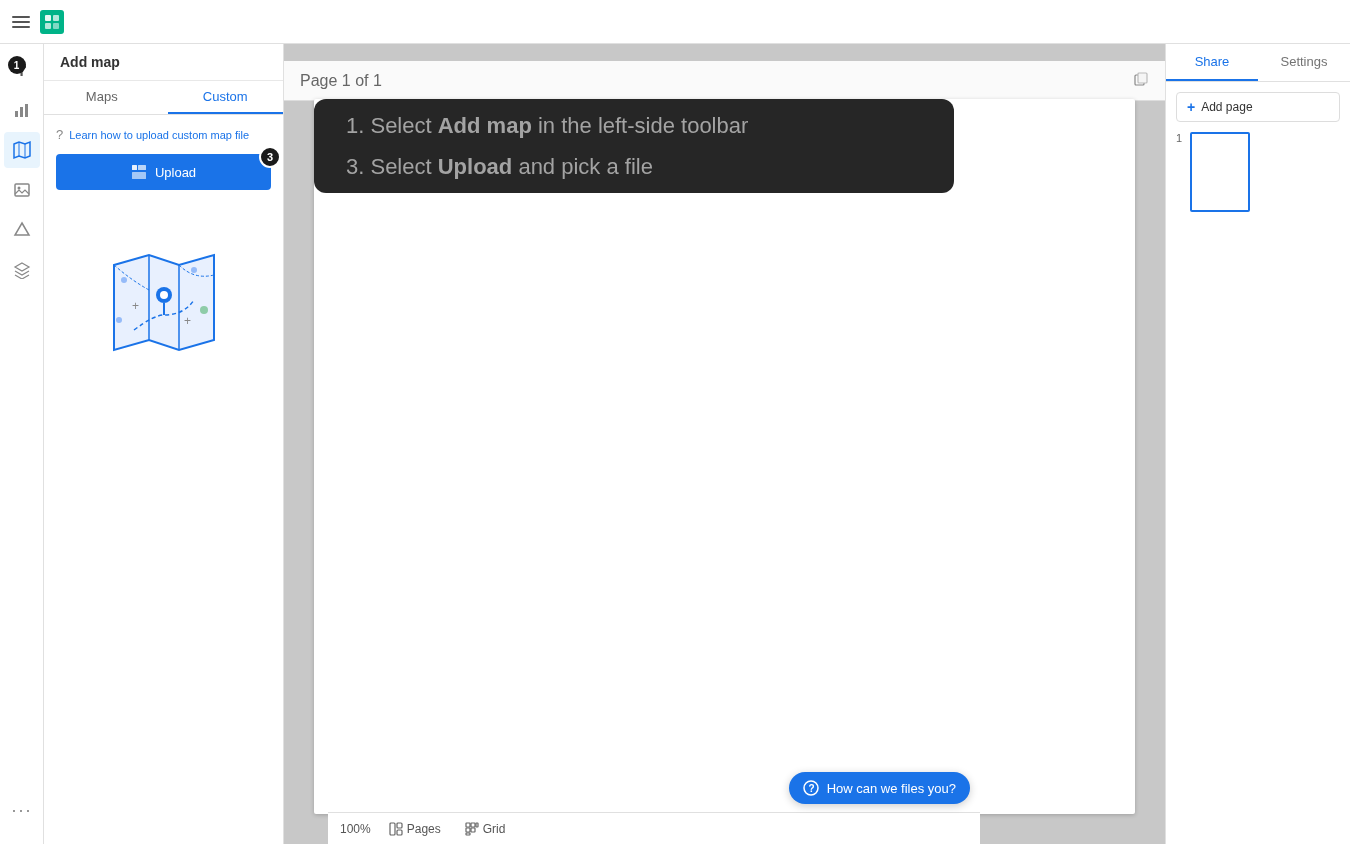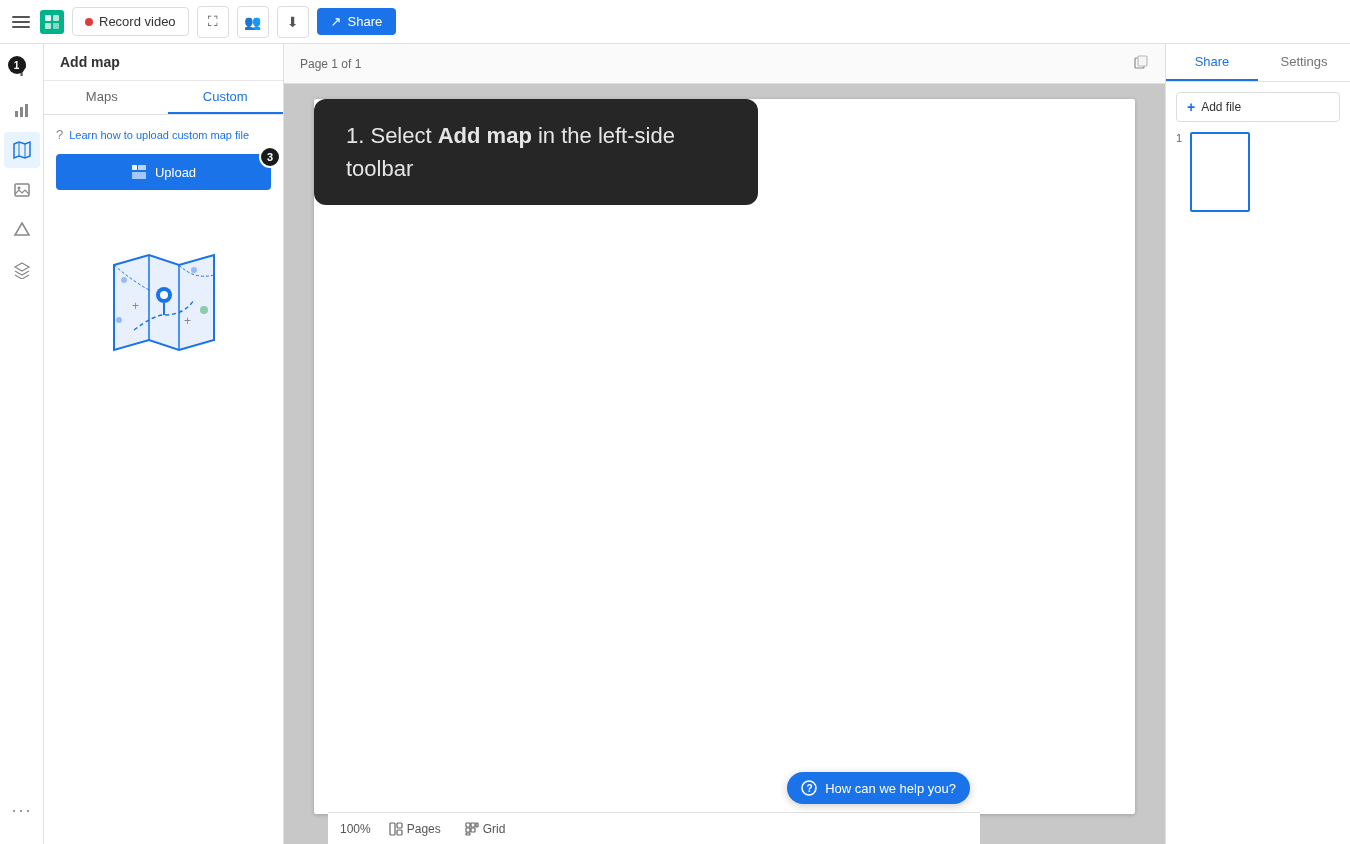--- a/index.html
+++ b/index.html
@@ -110,39 +110,39 @@
     }
 
     
     .canvas-area {
       flex: 1;
       background: #c8c8c8;
       position: relative;
       overflow: hidden;
     }
     .canvas-toolbar {
-      position: absolute; top: 0; left: 0; right: 0;
+      position: absolute; top: 17px; left: 0; right: 0;
       height: 40px;
       background: rgba(255,255,255,0.9);
       border-bottom: 1px solid #ddd;
       display: flex; align-items: center; padding: 0 16px;
-      font-size: 12px; color: #666; gap: 8px;
+      font-size: 16px; color: #666; gap: 8px;
     }
     .canvas-page { background: #fff; position: absolute; top: 55px; left: 30px; right: 30px; bottom: 30px; border-radius: 2px; box-shadow: 0 1px 4px rgba(0,0,0,0.2); }
 
     
     .instruction-overlay {
       position: absolute;
       top: 55px;
       left: 30px;
-      width: 444px;
+      width: 640px;
       background: rgba(20,20,20,0.92);
       border-radius: 12px;
-      padding: 20px 32px;
-      color: #e5e5e5;
+      padding: 10px 32px;
+      color: #a3a3a3;
       z-index: 50;
     }
     .instruction-overlay p {
       font-size: 22px;
       line-height: 1.5;
       margin-bottom: 8px;
     }
     .instruction-overlay p:last-child { margin-bottom: 0; }
     .instruction-overlay .bold { font-weight: 800; }
 
@@ -217,33 +217,20 @@
       <span></span>
   </div>
   <div class="topbar-logo">
     <svg viewBox="0 0 16 16" fill="none">
       <rect x="1" y="1" width="6" height="6" rx="1" fill="white" opacity="0.9"></rect>
       <rect x="9" y="1" width="6" height="6" rx="1" fill="white" opacity="0.7"></rect>
       <rect x="1" y="9" width="6" height="6" rx="1" fill="white" opacity="0.7"></rect>
       <rect x="9" y="9" width="6" height="6" rx="1" fill="white" opacity="0.5"></rect>
     </svg>
   </div>
-  <div class="topbar-actions">
-    <button class="btn-record">
-      <span class="rec-dot"></span>
-      <span>Record video</span>
-    </button>
-    <div class="btn-icon">⛶</div>
-    <div class="btn-icon">👥</div>
-    <div class="btn-icon">⬇</div>
-    <button class="btn-share">
-      <span>↗</span>
-      <span>Share</span>
-    </button>
-  </div>
 </div>
 
 <div class="main-layout">
 
   <div class="icon-sidebar">
 
     <div class="icon-sidebar-item" style="position:relative;">
       <span style="font-size:15px;font-weight:700;color:#555;">T</span>
       <div class="badge">1</div>
     </div>
@@ -348,20 +335,23 @@
           <rect x="5" y="2" width="9" height="10" rx="1" stroke="#bbb" stroke-width="1.2" fill="#f5f5f5"></rect>
         </svg>
       </div>
     </div>
 
     <div class="canvas-page"></div>
 
     <div class="instruction-overlay">
       <p>
         1. Select <span class="bold">Add map</span> in the left-side toolbar
+      </p>
+      <p>
+        3. Select <span class="bold">Upload</span> and pick a file
       </p>
     </div>
 
     <div class="bottom-bar">
       <span>100%</span>
       <div class="bottom-bar-btn">
         <svg width="14" height="14" viewBox="0 0 14 14" fill="none">
           <rect x="1" y="1" width="5" height="12" rx="1" stroke="#666" stroke-width="1.2"></rect>
           <rect x="8" y="1" width="5" height="5" rx="1" stroke="#666" stroke-width="1.2"></rect>
           <rect x="8" y="8" width="5" height="5" rx="1" stroke="#666" stroke-width="1.2"></rect>
@@ -379,33 +369,33 @@
         </svg>
         <span>Grid</span>
       </div>
     </div>
 
     <div class="help-floating">
       <svg width="16" height="16" viewBox="0 0 16 16" fill="none">
         <circle cx="8" cy="8" r="7" stroke="white" stroke-width="1.5"></circle>
         <text x="5.5" y="12" fill="white" font-size="10" font-weight="bold">?</text>
       </svg>
-      <span>How can we help you?</span>
+      <span>How can we files you?</span>
     </div>
   </div>
 
   <div class="right-panel">
     <div class="right-panel-tabs">
       <div class="right-panel-tab active">Share</div>
       <div class="right-panel-tab">Settings</div>
     </div>
     <div class="right-panel-content">
       <button class="add-page-btn">
         <span style="font-size:14px;font-weight:bold;color:#1a73e8;">+</span>
-        <span>Add file</span>
+        <span>Add page</span>
       </button>
       <div class="page-thumbnail">
         <span class="page-number">1</span>
         <div class="thumbnail-box"></div>
       </div>
     </div>
   </div>
 
 </div>
 

